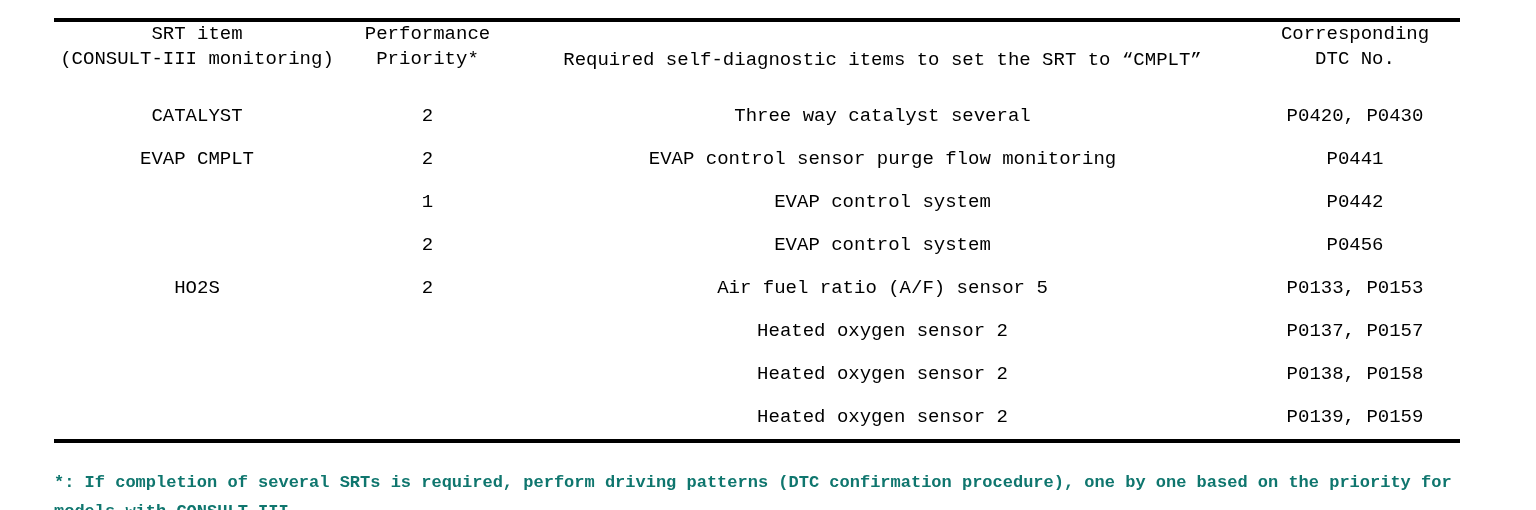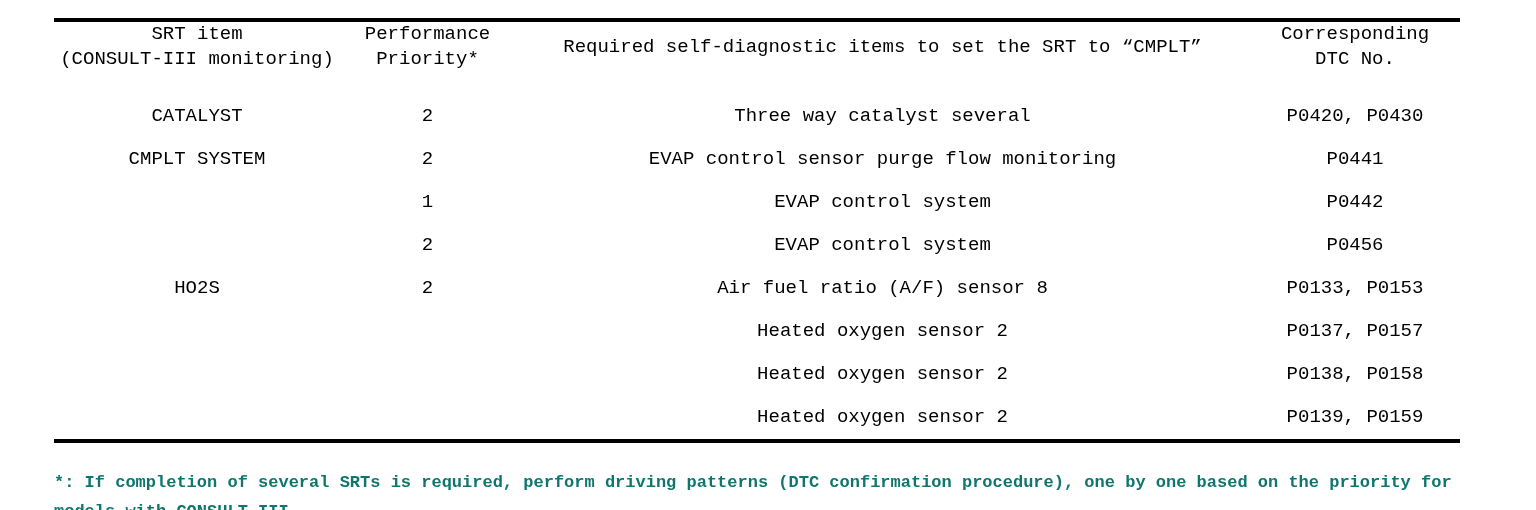--- a/index.html
+++ b/index.html
@@ -122,59 +122,59 @@
         <tr>
           <th class="hdr rule-bottom">
             <div>SRT item</div>
             <div>(CONSULT-III monitoring)</div>
           </th>
           <th class="hdr rule-bottom col-sep">
             <div>Performance</div>
             <div>Priority*</div>
           </th>
           <th class="hdr rule-bottom col-sep">
-            <div style="padding-top:13px">Required self-diagnostic items to set the SRT to “CMPLT”</div>
+            <div style="padding-top:26px">Required self-diagnostic items to set the SRT to “CMPLT”</div>
           </th>
           <th class="hdr rule-bottom col-sep">
             <div>Corresponding</div>
             <div>DTC No.</div>
           </th>
         </tr>
       </thead>
 
       <tbody>
 
         <tr>
           <td class="cell merged rule-bottom" rowspan="1">CATALYST</td>
           <td class="cell center rule-bottom col-sep">2</td>
           <td class="cell rule-bottom col-sep">Three way catalyst several</td>
           <td class="cell rule-bottom col-sep">P0420, P0430</td>
         </tr>
 
         <tr>
-          <td class="cell merged rule-bottom" rowspan="3">CMPLT SYSTEM</td>
+          <td class="cell merged rule-bottom" rowspan="3">EVAP CMPLT</td>
           <td class="cell center rule-bottom col-sep">2</td>
           <td class="cell rule-bottom col-sep">EVAP control sensor purge flow monitoring</td>
           <td class="cell rule-bottom col-sep">P0441</td>
         </tr>
         <tr>
           <td class="cell center rule-bottom col-sep">1</td>
           <td class="cell rule-bottom col-sep">EVAP control system</td>
           <td class="cell rule-bottom col-sep">P0442</td>
         </tr>
         <tr>
           <td class="cell center rule-bottom col-sep">2</td>
           <td class="cell rule-bottom col-sep">EVAP control system</td>
           <td class="cell rule-bottom col-sep">P0456</td>
         </tr>
 
         <tr>
           <td class="cell merged" rowspan="4">HO2S</td>
           <td class="cell center merged col-sep" rowspan="4">2</td>
-          <td class="cell rule-bottom col-sep">Air fuel ratio (A/F) sensor 8</td>
+          <td class="cell rule-bottom col-sep">Air fuel ratio (A/F) sensor 5</td>
           <td class="cell rule-bottom col-sep">P0133, P0153</td>
         </tr>
         <tr>
           <td class="cell rule-bottom col-sep">Heated oxygen sensor 2</td>
           <td class="cell rule-bottom col-sep">P0137, P0157</td>
         </tr>
         <tr>
           <td class="cell rule-bottom col-sep">Heated oxygen sensor 2</td>
           <td class="cell rule-bottom col-sep">P0138, P0158</td>
         </tr>

